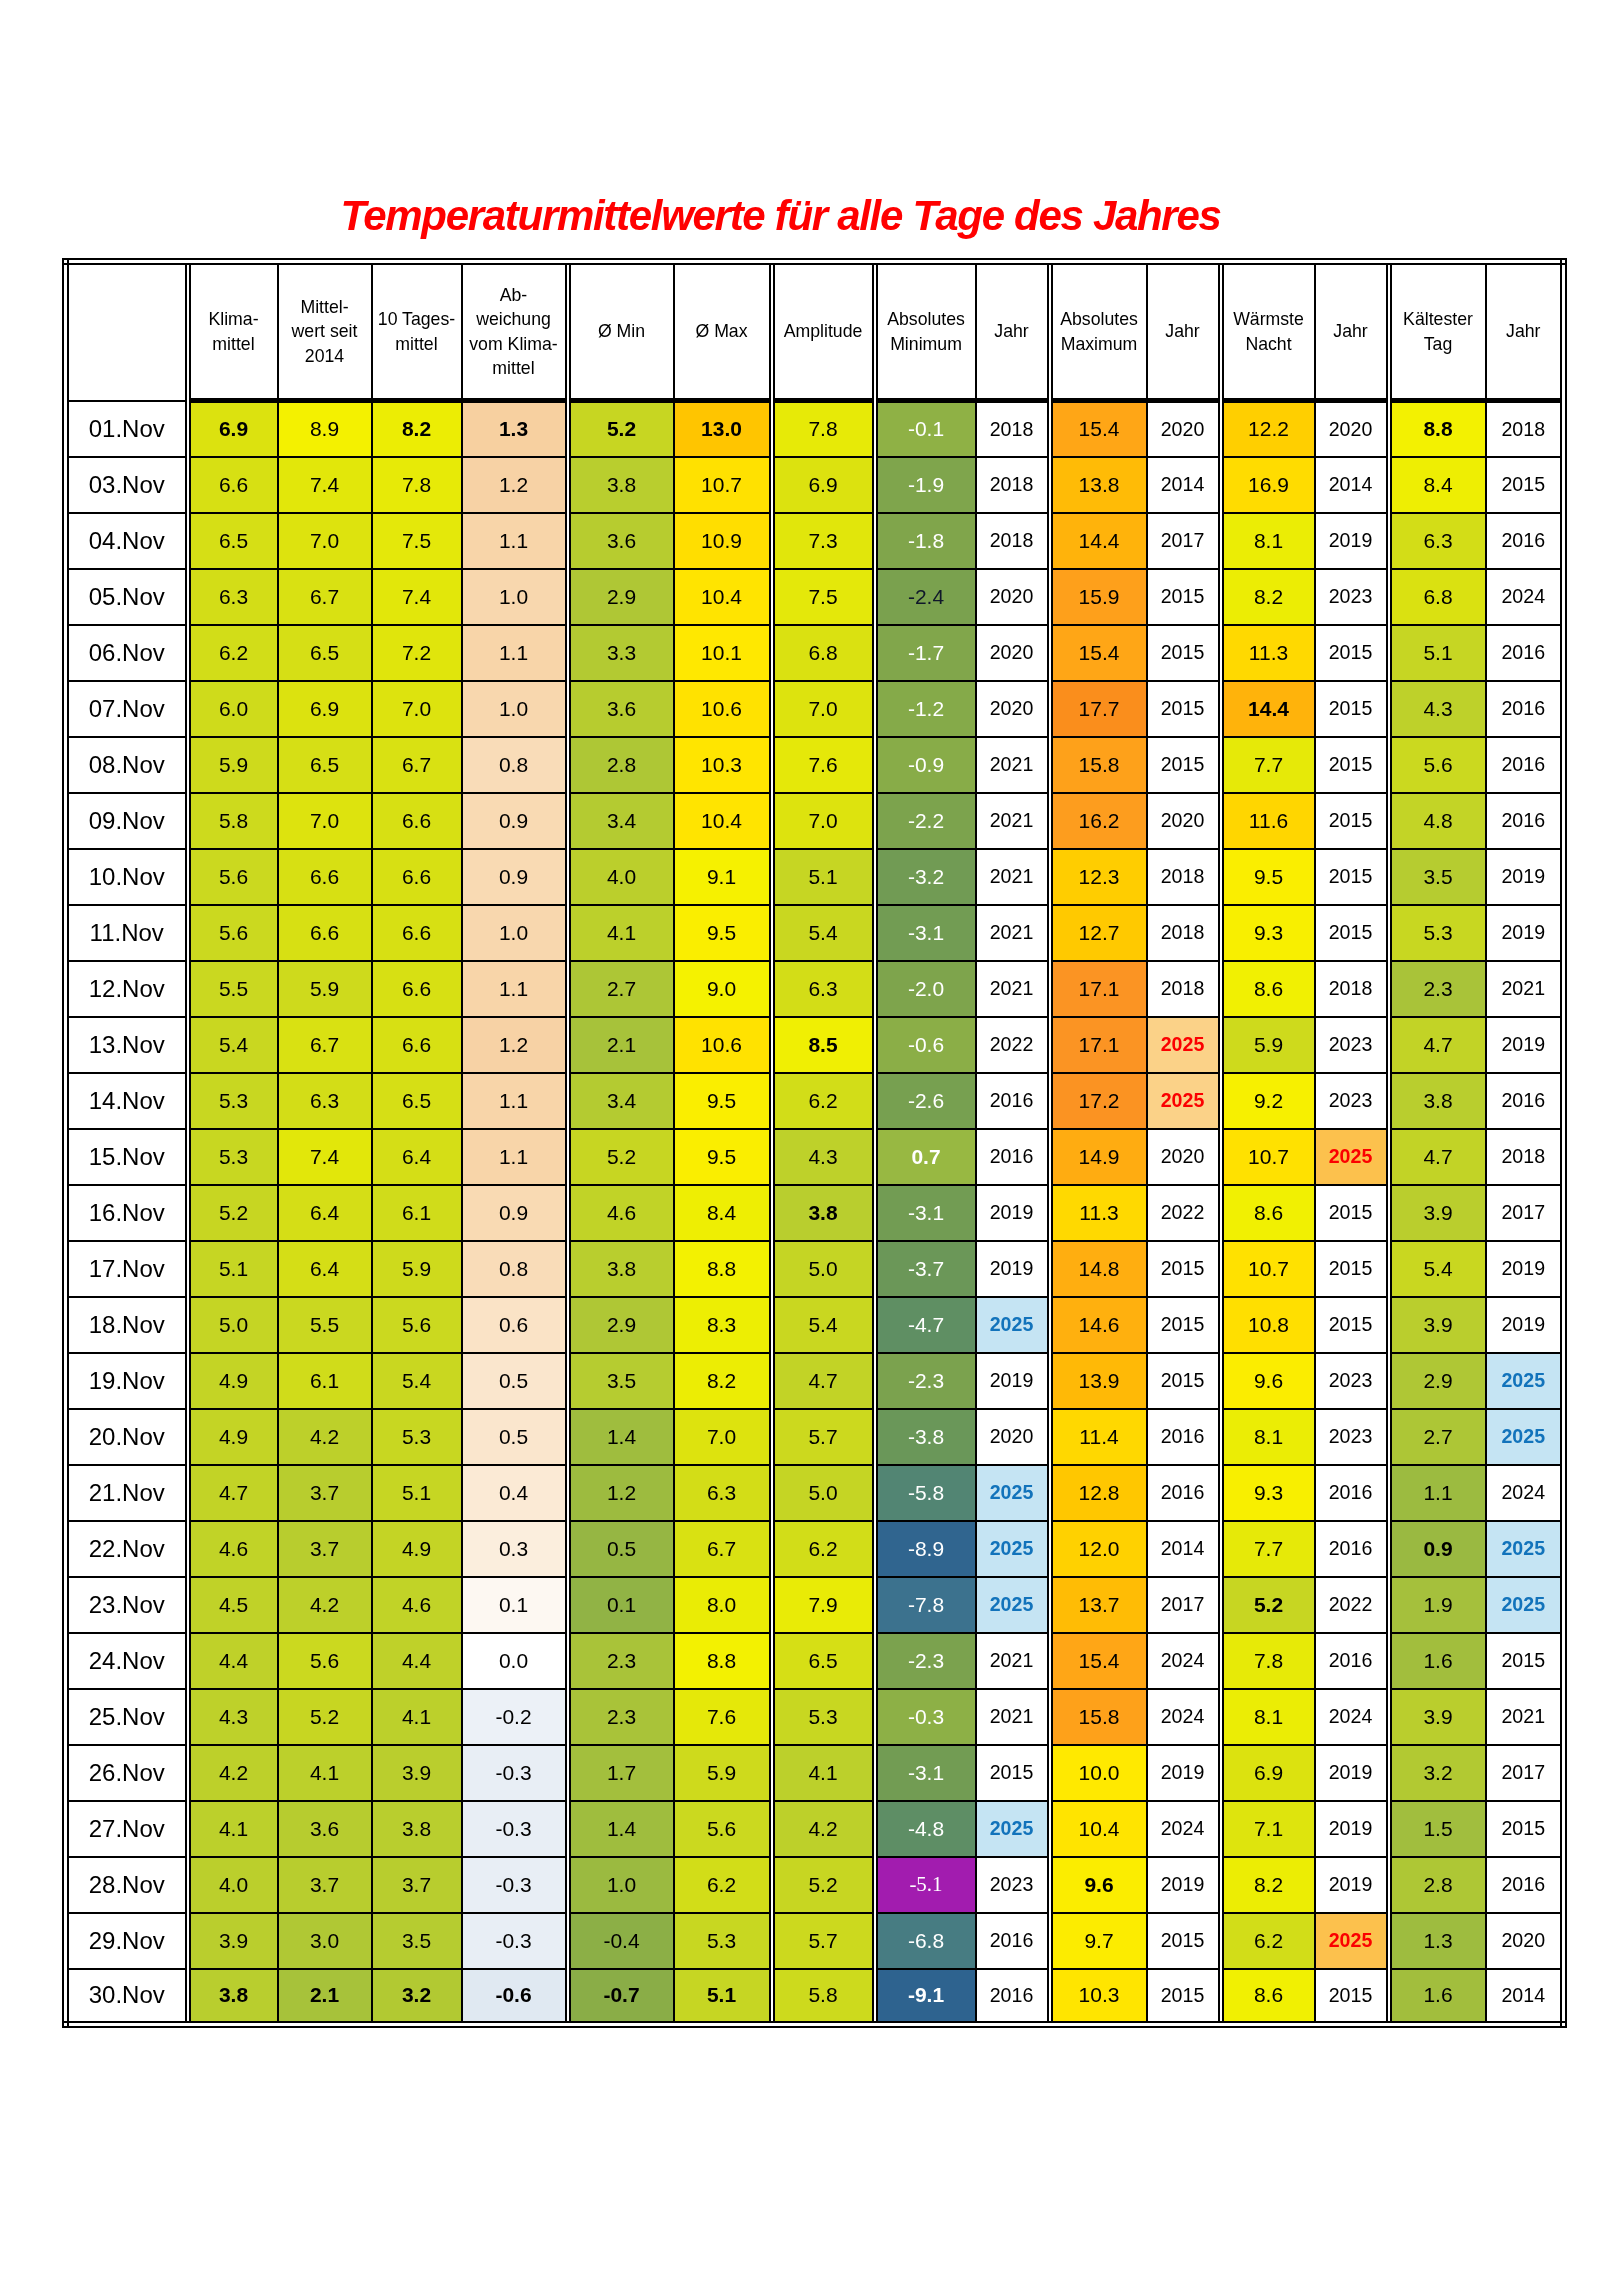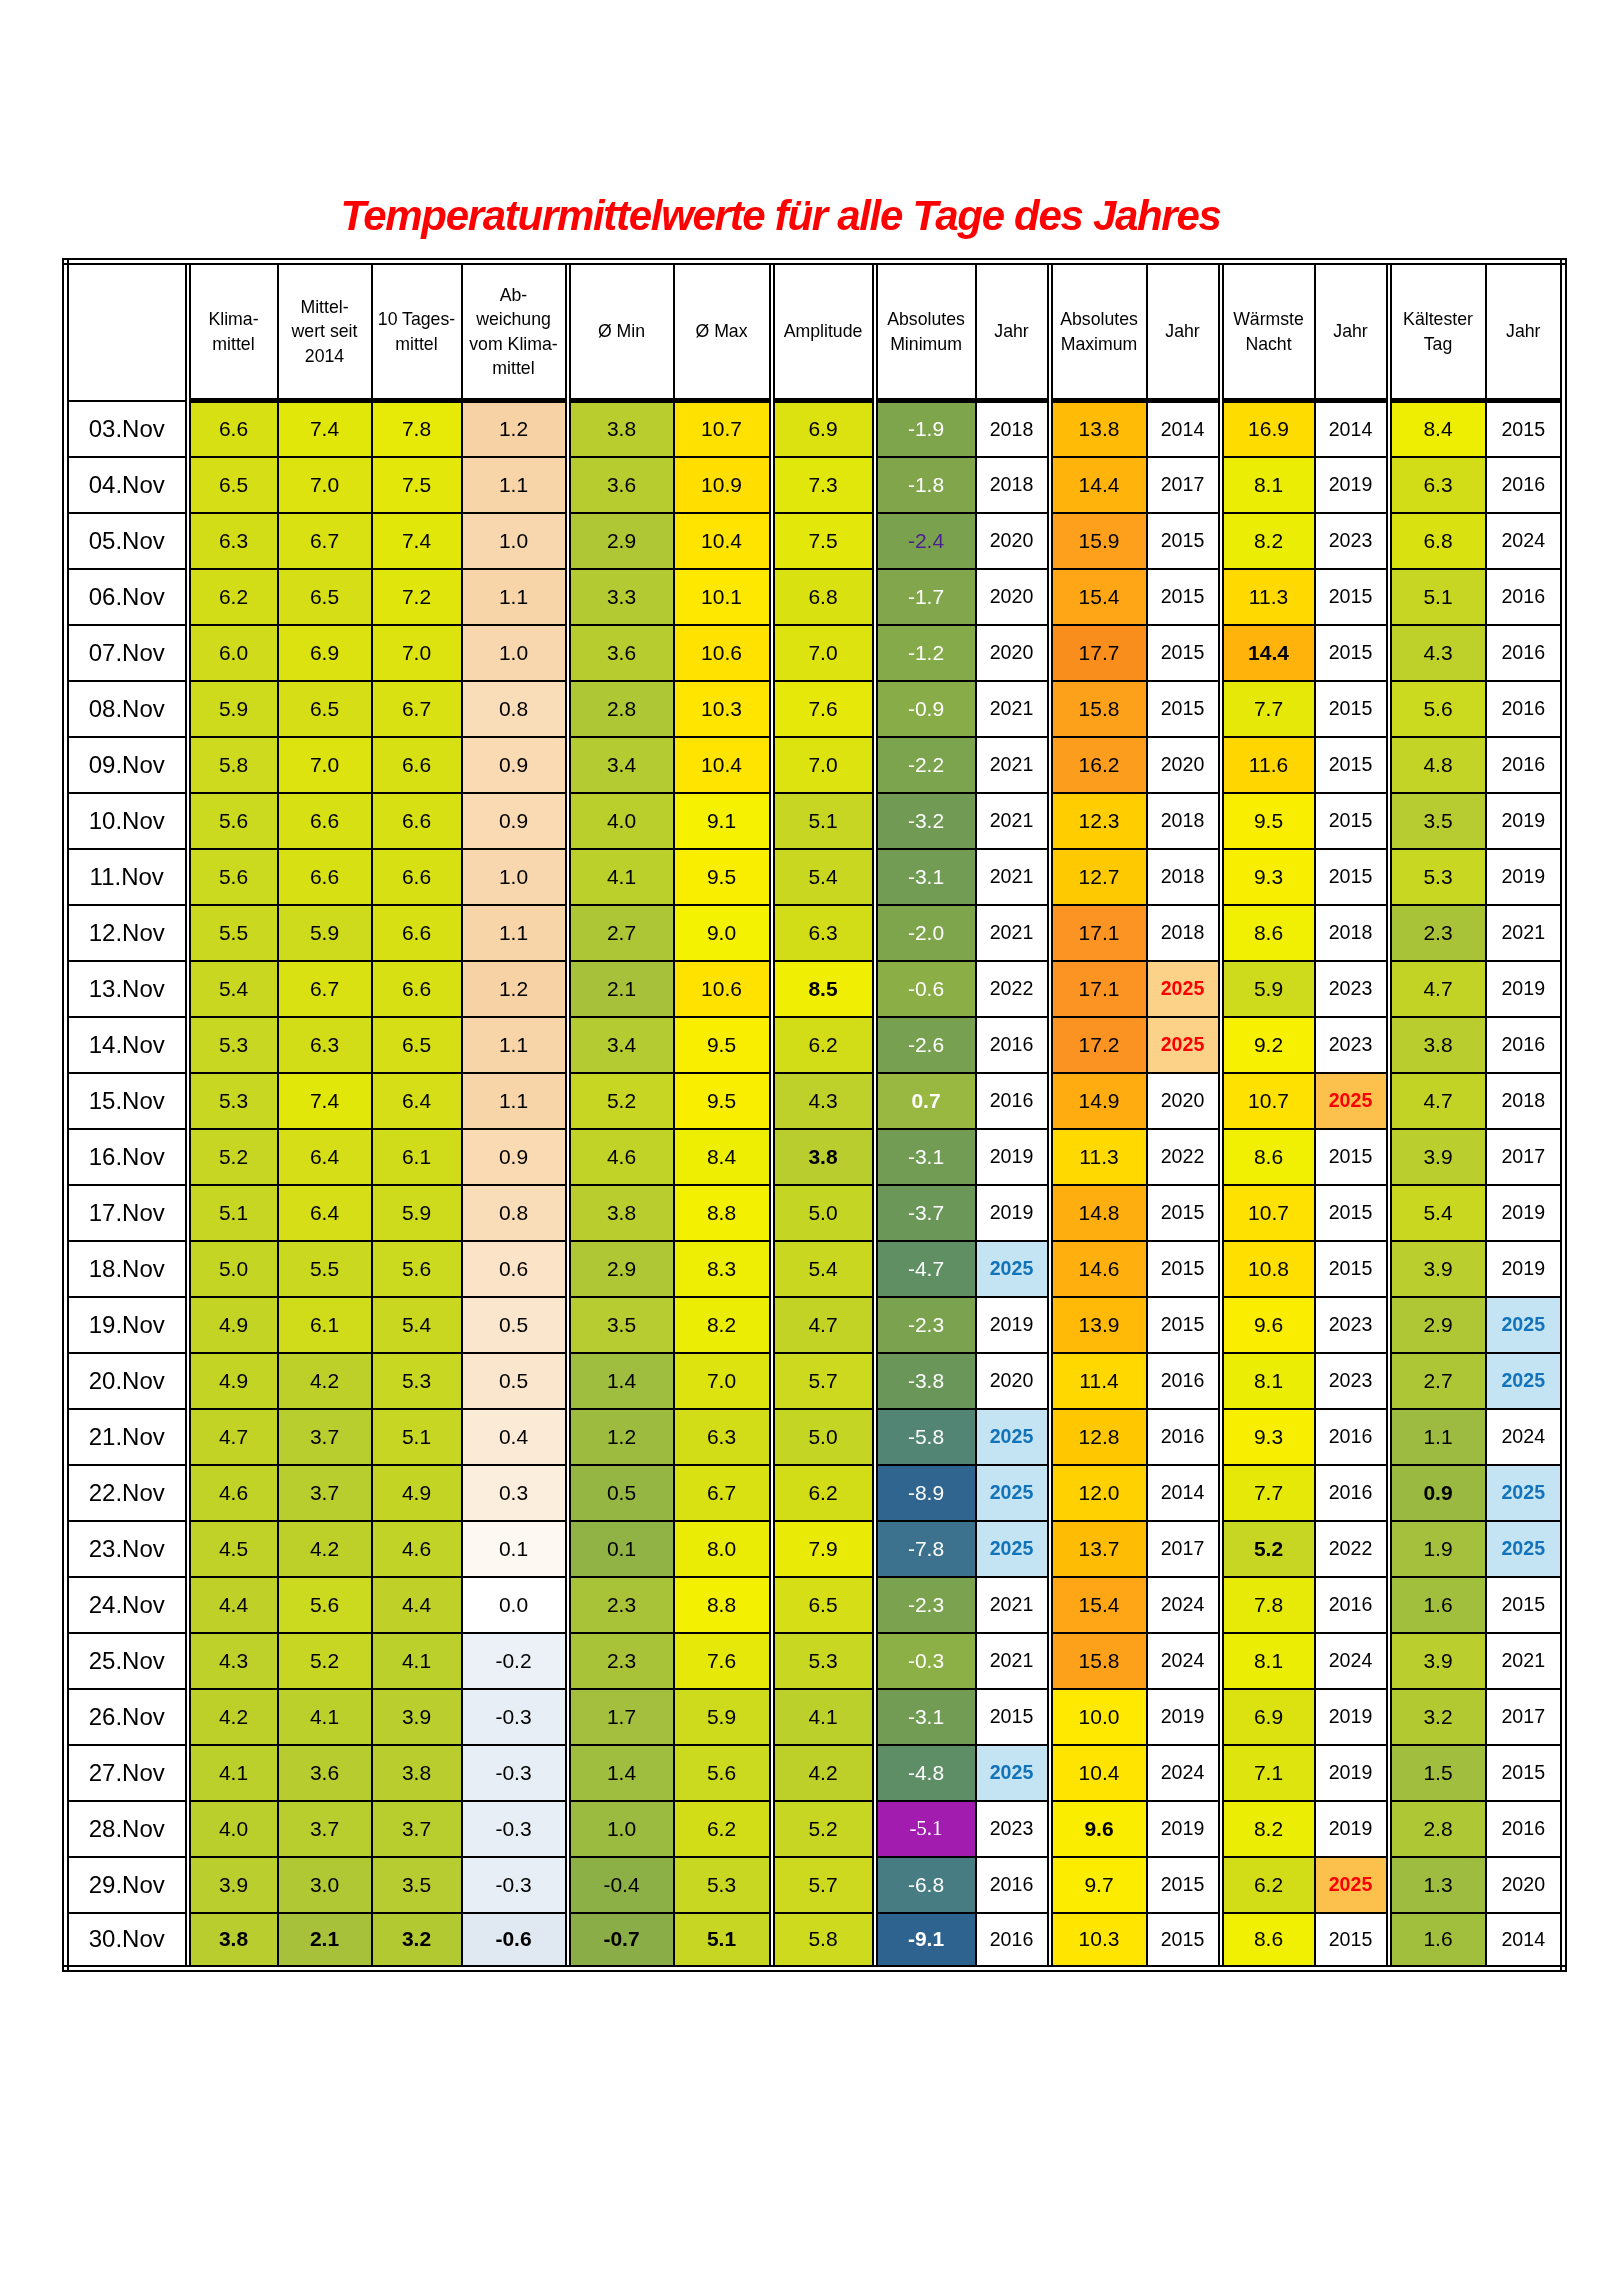--- a/index.html
+++ b/index.html
@@ -84,20 +84,38 @@
         <th class="gl">Wärmste
 Nacht</th>
         <th>Jahr</th>
         <th class="gl">Kältester
 Tag</th>
         <th>Jahr</th>
       </tr>
   </thead>
   <tbody>
       <tr>
+        <td class="date">01.Nov</td>
+        <td class="gl num b" style="background: rgb(220, 226, 15);">6.9</td>
+        <td class="num" style="background: rgb(244, 241, 0);">8.9</td>
+        <td class="num b" style="background: rgb(236, 237, 4);">8.2</td>
+        <td class="num b" style="background: rgb(247, 208, 160);">1.3</td>
+        <td class="gl num b" style="background: rgb(199, 214, 34);">5.2</td>
+        <td class="num b" style="background: rgb(255, 197, 0);">13.0</td>
+        <td class="gl num" style="background: rgb(231, 234, 7);">7.8</td>
+        <td class="gl num" style="background: rgb(143, 177, 69); color: rgb(255, 255, 255);">-0.1</td>
+        <td class="year">2018</td>
+        <td class="gl num" style="background: rgb(255, 166, 22);">15.4</td>
+        <td class="year">2020</td>
+        <td class="gl num" style="background: rgb(255, 207, 0);">12.2</td>
+        <td class="year">2020</td>
+        <td class="gl num b" style="background: rgb(243, 241, 1);">8.8</td>
+        <td class="year">2018</td>
+      </tr>
+      <tr>
         <td class="date">03.Nov</td>
         <td class="gl num" style="background: rgb(215, 224, 19);">6.6</td>
         <td class="num" style="background: rgb(226, 231, 10);">7.4</td>
         <td class="num" style="background: rgb(231, 234, 7);">7.8</td>
         <td class="num" style="background: rgb(247, 210, 165);">1.2</td>
         <td class="gl num" style="background: rgb(185, 206, 46);">3.8</td>
         <td class="num" style="background: rgb(255, 225, 0);">10.7</td>
         <td class="gl num" style="background: rgb(220, 226, 15);">6.9</td>
         <td class="gl num" style="background: rgb(127, 165, 76); color: rgb(255, 255, 255);">-1.9</td>
         <td class="year">2018</td>
@@ -128,21 +146,21 @@
       </tr>
       <tr>
         <td class="date">05.Nov</td>
         <td class="gl num" style="background: rgb(211, 221, 23);">6.3</td>
         <td class="num" style="background: rgb(217, 225, 18);">6.7</td>
         <td class="num" style="background: rgb(226, 231, 10);">7.4</td>
         <td class="num" style="background: rgb(248, 215, 174);">1.0</td>
         <td class="gl num" style="background: rgb(175, 199, 53);">2.9</td>
         <td class="num" style="background: rgb(255, 228, 0);">10.4</td>
         <td class="gl num" style="background: rgb(228, 232, 10);">7.5</td>
-        <td class="gl num" style="background: rgb(122, 161, 78); color: #4c1d95;">-2.4</td>
+        <td class="gl num" style="background: rgb(122, 161, 78); color: #0f172a;">-2.4</td>
         <td class="year">2020</td>
         <td class="gl num" style="background: rgb(254, 160, 27);">15.9</td>
         <td class="year">2015</td>
         <td class="gl num" style="background: rgb(236, 237, 4);">8.2</td>
         <td class="year">2023</td>
         <td class="gl num" style="background: rgb(218, 225, 17);">6.8</td>
         <td class="year">2024</td>
       </tr>
       <tr>
         <td class="date">06.Nov</td>

